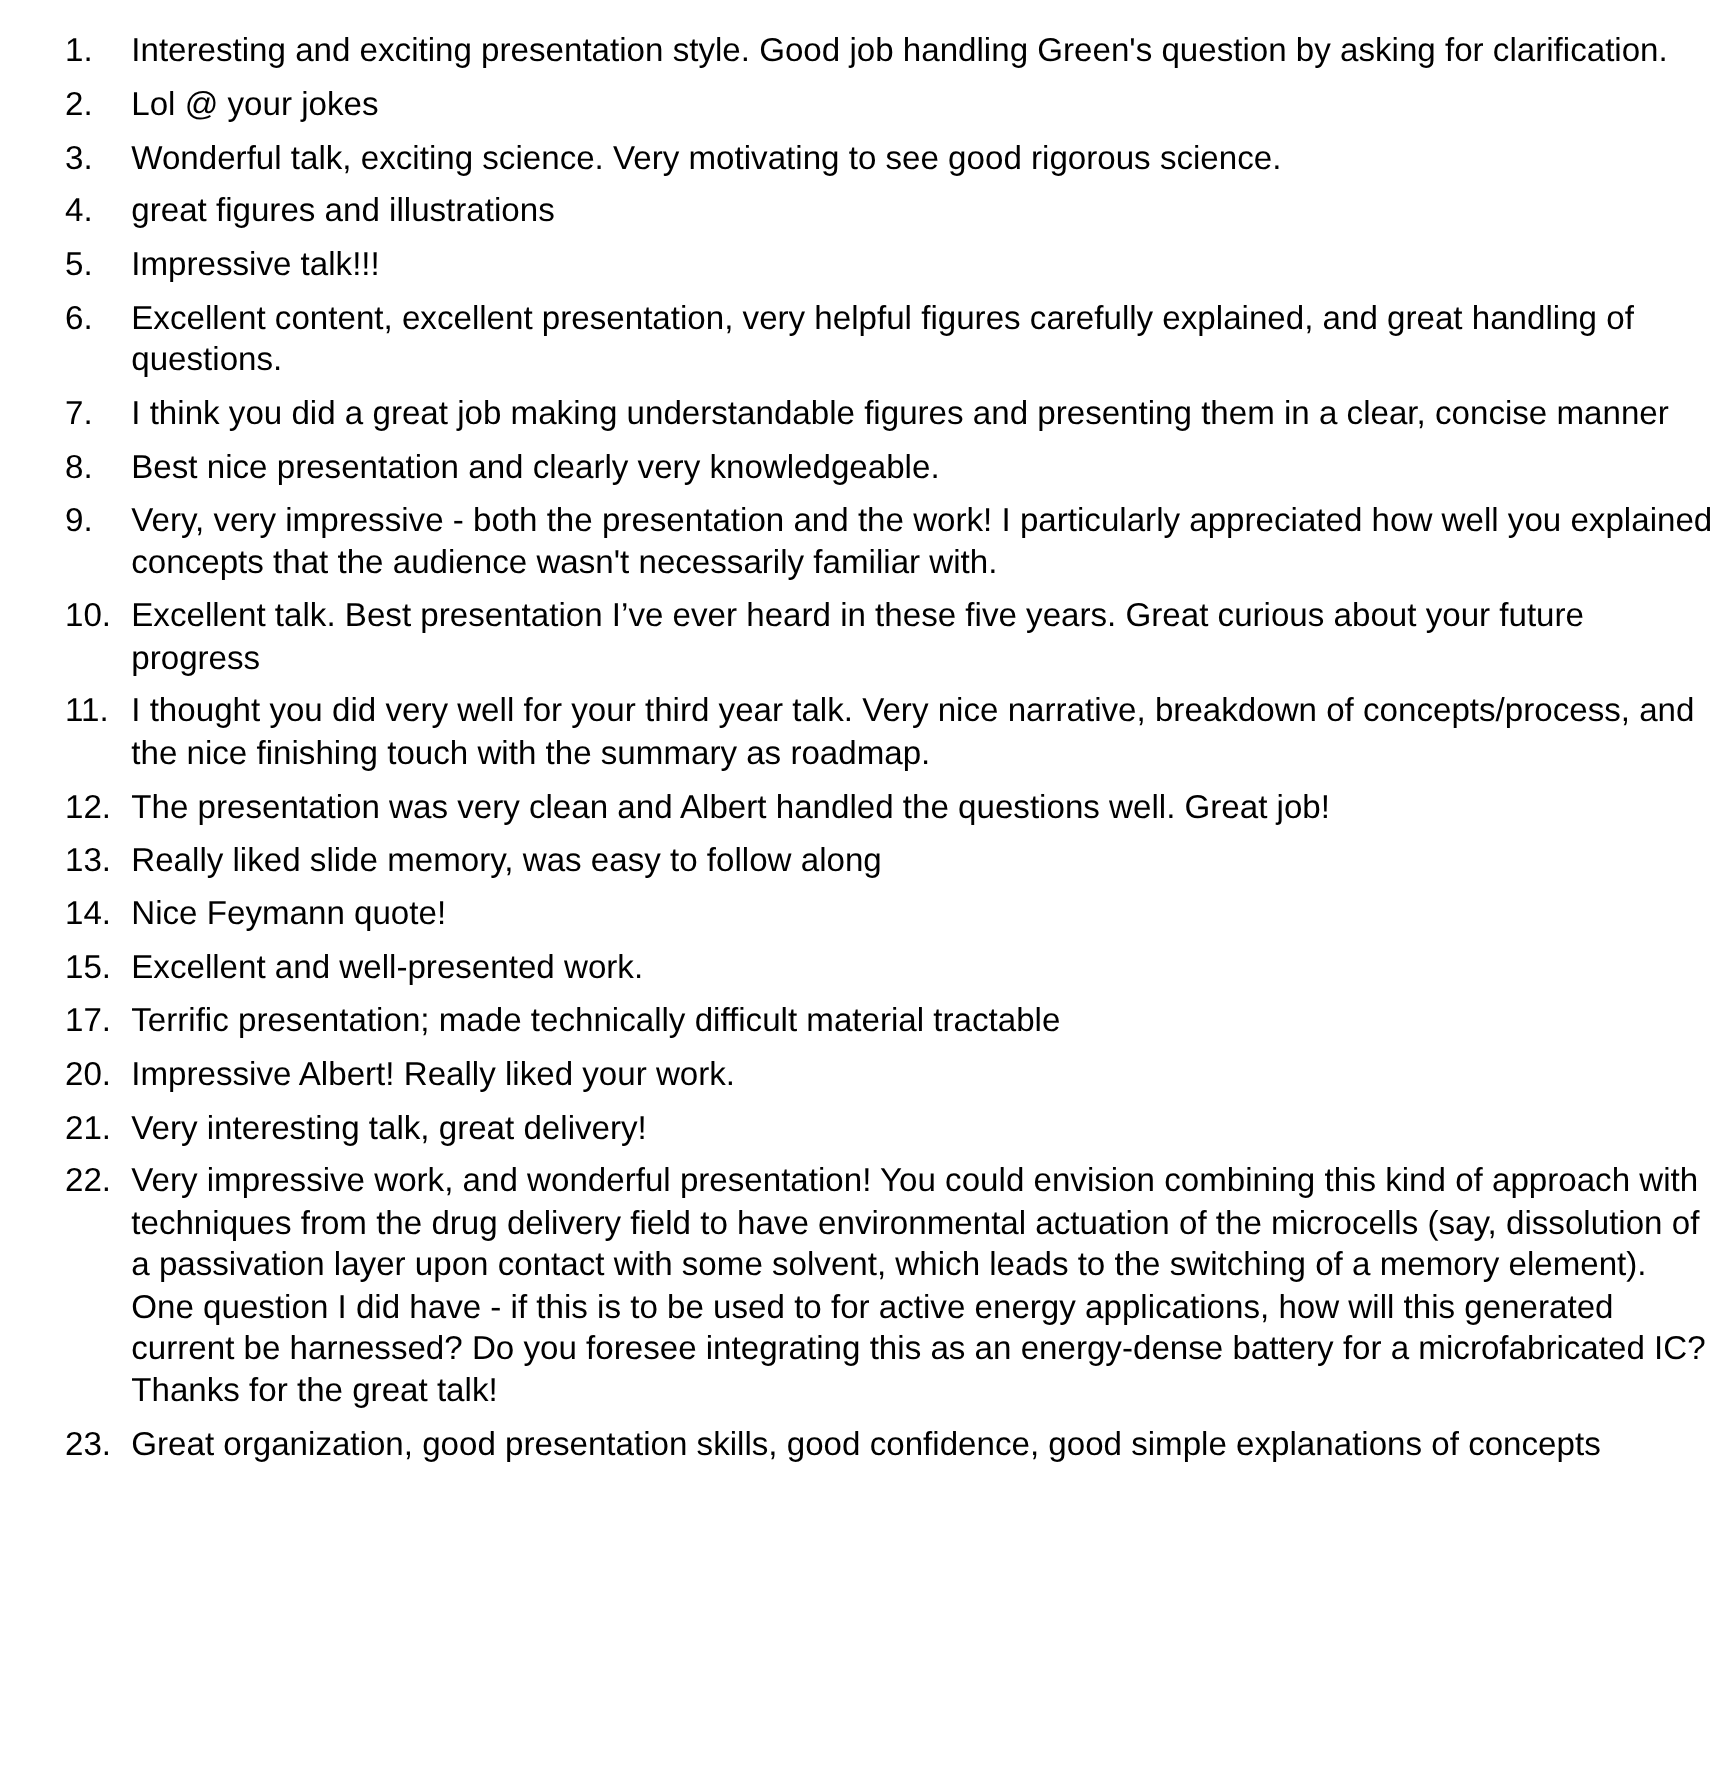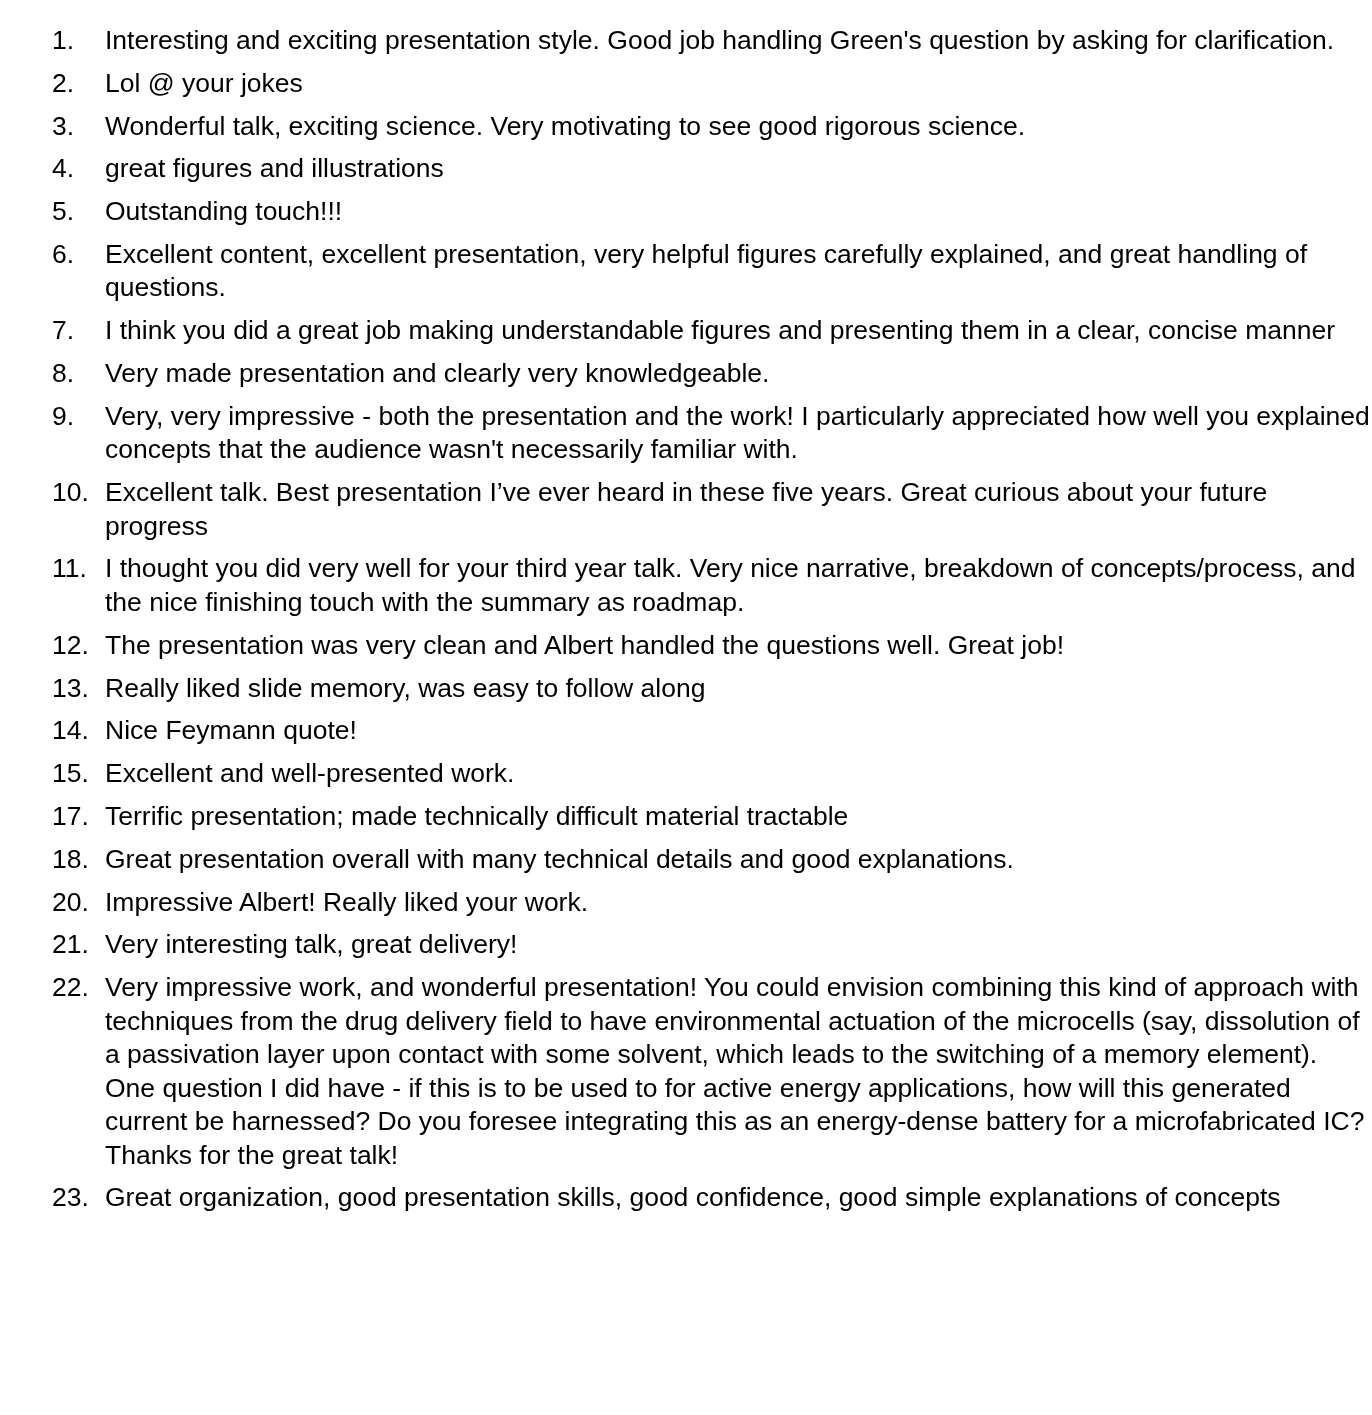--- a/index.html
+++ b/index.html
@@ -65,33 +65,33 @@
     <li class="comment-item">
       <span class="comment-num">3.</span>
       <span class="comment-text">Wonderful talk, exciting science. Very motivating to see good rigorous science.</span>
     </li>
     <li class="comment-item">
       <span class="comment-num">4.</span>
       <span class="comment-text">great figures and illustrations</span>
     </li>
     <li class="comment-item">
       <span class="comment-num">5.</span>
-      <span class="comment-text">Outstanding touch!!!</span>
+      <span class="comment-text">Impressive talk!!!</span>
     </li>
     <li class="comment-item">
       <span class="comment-num">6.</span>
       <span class="comment-text">Excellent content, excellent presentation, very helpful figures carefully explained, and great handling of questions.</span>
     </li>
     <li class="comment-item">
       <span class="comment-num">7.</span>
       <span class="comment-text">I think you did a great job making understandable figures and presenting them in a clear, concise manner</span>
     </li>
     <li class="comment-item">
       <span class="comment-num">8.</span>
-      <span class="comment-text">Very made presentation and clearly very knowledgeable.</span>
+      <span class="comment-text">Best nice presentation and clearly very knowledgeable.</span>
     </li>
     <li class="comment-item">
       <span class="comment-num">9.</span>
       <span class="comment-text">Very, very impressive - both the presentation and the work!  I particularly appreciated how well you explained concepts that the audience wasn't necessarily familiar with.</span>
     </li>
     <li class="comment-item">
       <span class="comment-num">10.</span>
       <span class="comment-text">Excellent talk. Best presentation I’ve ever heard in these five years. Great curious about your future progress</span>
     </li>
     <li class="comment-item">
@@ -112,24 +112,20 @@
     </li>
     <li class="comment-item">
       <span class="comment-num">15.</span>
       <span class="comment-text">Excellent and well-presented work.</span>
     </li>
     <li class="comment-item">
       <span class="comment-num">17.</span>
       <span class="comment-text">Terrific presentation; made technically difficult material tractable</span>
     </li>
     <li class="comment-item">
-      <span class="comment-num">18.</span>
-      <span class="comment-text">Great presentation overall with many technical details and good explanations.</span>
-    </li>
-    <li class="comment-item">
       <span class="comment-num">20.</span>
       <span class="comment-text">Impressive Albert! Really liked your work.</span>
     </li>
     <li class="comment-item">
       <span class="comment-num">21.</span>
       <span class="comment-text">Very interesting talk, great delivery!</span>
     </li>
     <li class="comment-item">
       <span class="comment-num">22.</span>
       <span class="comment-text">Very impressive work, and wonderful presentation! You could envision combining this kind of approach with techniques from the drug delivery field to have environmental actuation of the microcells (say, dissolution of a passivation layer upon contact with some solvent, which leads to the switching of a memory element). One question I did have - if this is to be used to for active energy applications, how will this generated current be harnessed? Do you foresee integrating this as an energy-dense battery for a microfabricated IC? Thanks for the great talk!</span>

